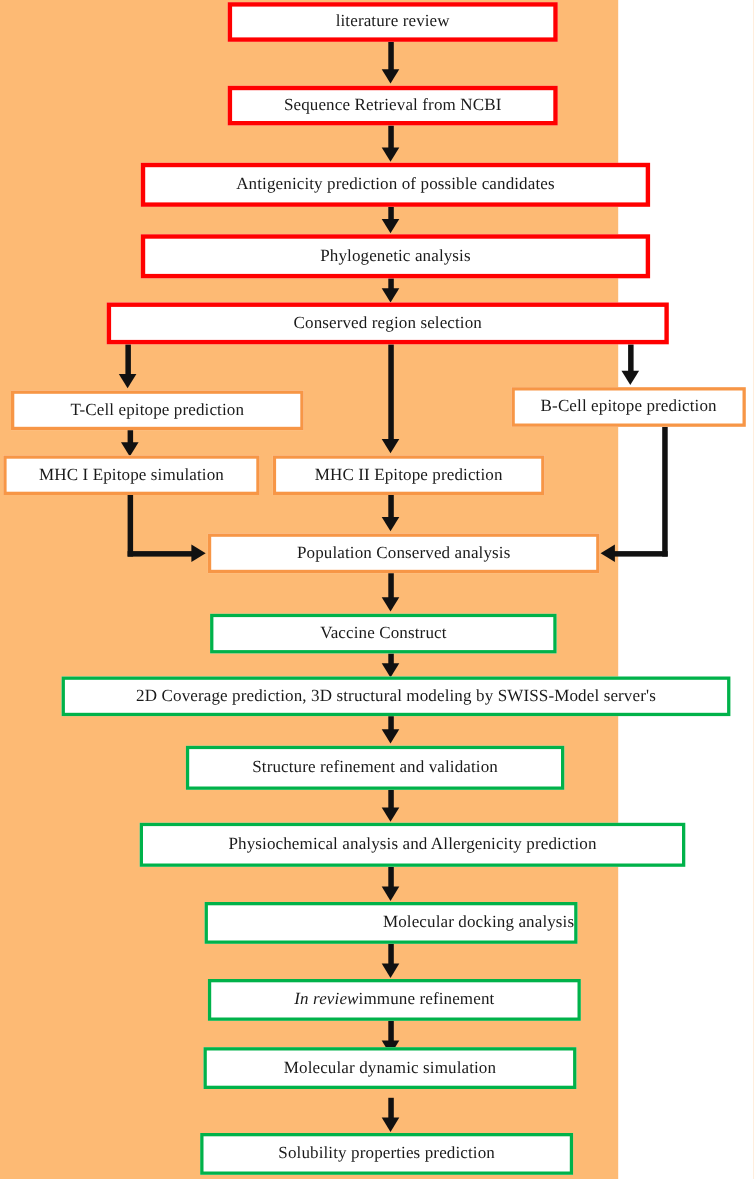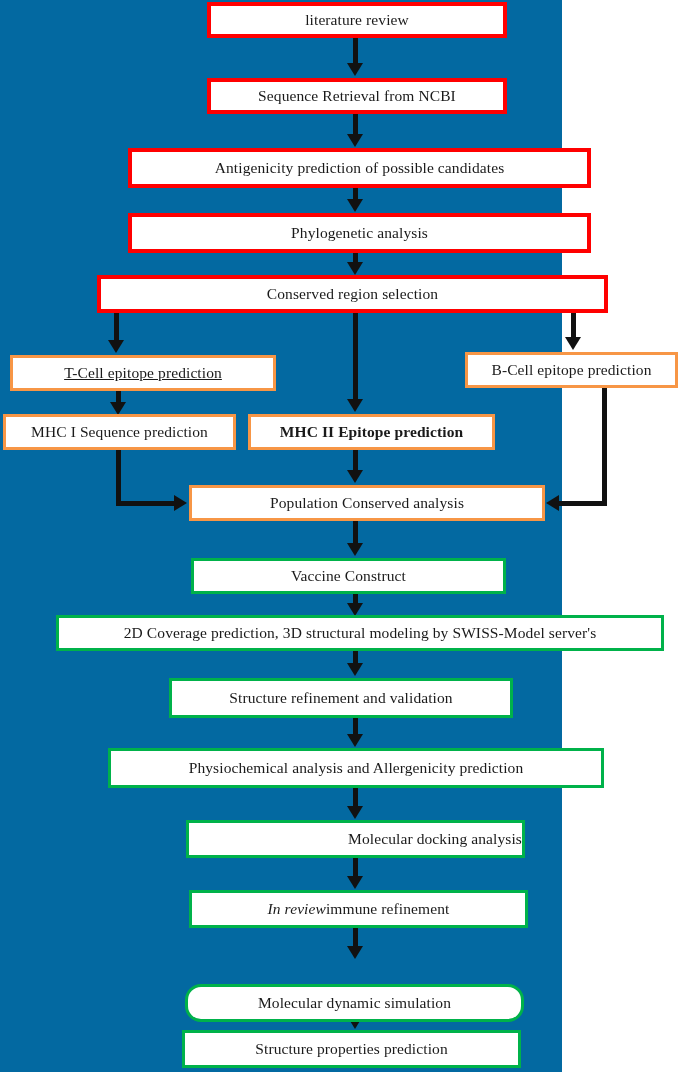--- a/index.html
+++ b/index.html
@@ -1,17 +1,17 @@
 <!DOCTYPE html>
 <html><head>
 <meta charset="utf-8">
 <style>
   html,body{margin:0;padding:0;background:#ffffff;}
   body{width:685px;height:1072px;overflow:hidden;font-family:"Liberation Serif","DejaVu Serif",serif;}
-  #canvas{position:relative;width:562px;height:1072px;background:#0369a1;}
+  #canvas{position:relative;width:562px;height:1072px;background:#fdba74;}
 
   .node{
     position:absolute;
     box-sizing:border-box;
     background:#ffffff;
     display:flex;
     align-items:center;
     justify-content:center;
     text-align:center;
     color:#1a1a1a;
@@ -133,66 +133,66 @@
   </div>
 
   <div class="node red" style="left:128px;top:213px;width:463px;height:40px;">
     <span>Phylogenetic analysis</span>
   </div>
 
   <div class="node red" style="left:97px;top:275px;width:511px;height:38px;">
     <span>Conserved region selection</span>
   </div>
 
-  <div class="node orange" style="left:10px;top:355px;width:266px;height:36px;text-decoration:underline;">
+  <div class="node orange" style="left:10px;top:355px;width:266px;height:36px;">
     <span>T-Cell epitope prediction</span>
   </div>
 
   <div class="node orange" style="left:465px;top:352px;width:213px;height:36px;">
     <span>B-Cell epitope prediction</span>
   </div>
 
   <div class="node orange" style="left:3px;top:414px;width:233px;height:36px;">
-    <span>MHC I Sequence prediction</span>
+    <span>MHC I Epitope simulation</span>
   </div>
 
-  <div class="node orange" style="left:248px;top:414px;width:247px;height:36px;font-weight:bold;">
+  <div class="node orange" style="left:248px;top:414px;width:247px;height:36px;">
     <span>MHC II Epitope prediction</span>
   </div>
 
   <div class="node orange" style="left:189px;top:485px;width:356px;height:36px;">
     <span>Population Conserved analysis</span>
   </div>
 
   <div class="node green" style="left:191px;top:558px;width:315px;height:36px;text-align:right;">
     <span>Vaccine Construct</span>
   </div>
 
   <div class="node green" style="left:56px;top:615px;width:608px;height:36px;">
     <span>2D Coverage prediction, 3D structural modeling by SWISS-Model server's</span>
   </div>
 
   <div class="node green" style="left:169px;top:678px;width:344px;height:40px;">
     <span>Structure refinement and validation</span>
   </div>
 
-  <div class="node green" style="left:108px;top:748px;width:496px;height:40px;text-align:center;">
+  <div class="node green" style="left:127px;top:748px;width:496px;height:40px;text-align:center;">
     <span>Physiochemical analysis and Allergenicity prediction</span>
   </div>
 
   <div class="node green" style="left:186px;top:820px;width:339px;height:38px;justify-content:flex-end;">
     <span>Molecular docking analysis</span>
   </div>
 
   <div class="node green" style="left:189px;top:890px;width:339px;height:38px;">
     <span class="ital">In review</span>
       <span> immune refinement</span>
   </div>
 
-  <div class="node green" style="left:185px;top:984px;width:339px;height:38px;border-radius:16px;">
+  <div class="node green" style="left:185px;top:952px;width:339px;height:38px;">
     <span>Molecular dynamic simulation</span>
   </div>
 
   <div class="node green" style="left:182px;top:1030px;width:339px;height:38px;">
-    <span>Structure properties prediction</span>
+    <span>Solubility properties prediction</span>
   </div>
 
 </div>
 
 </body></html>

